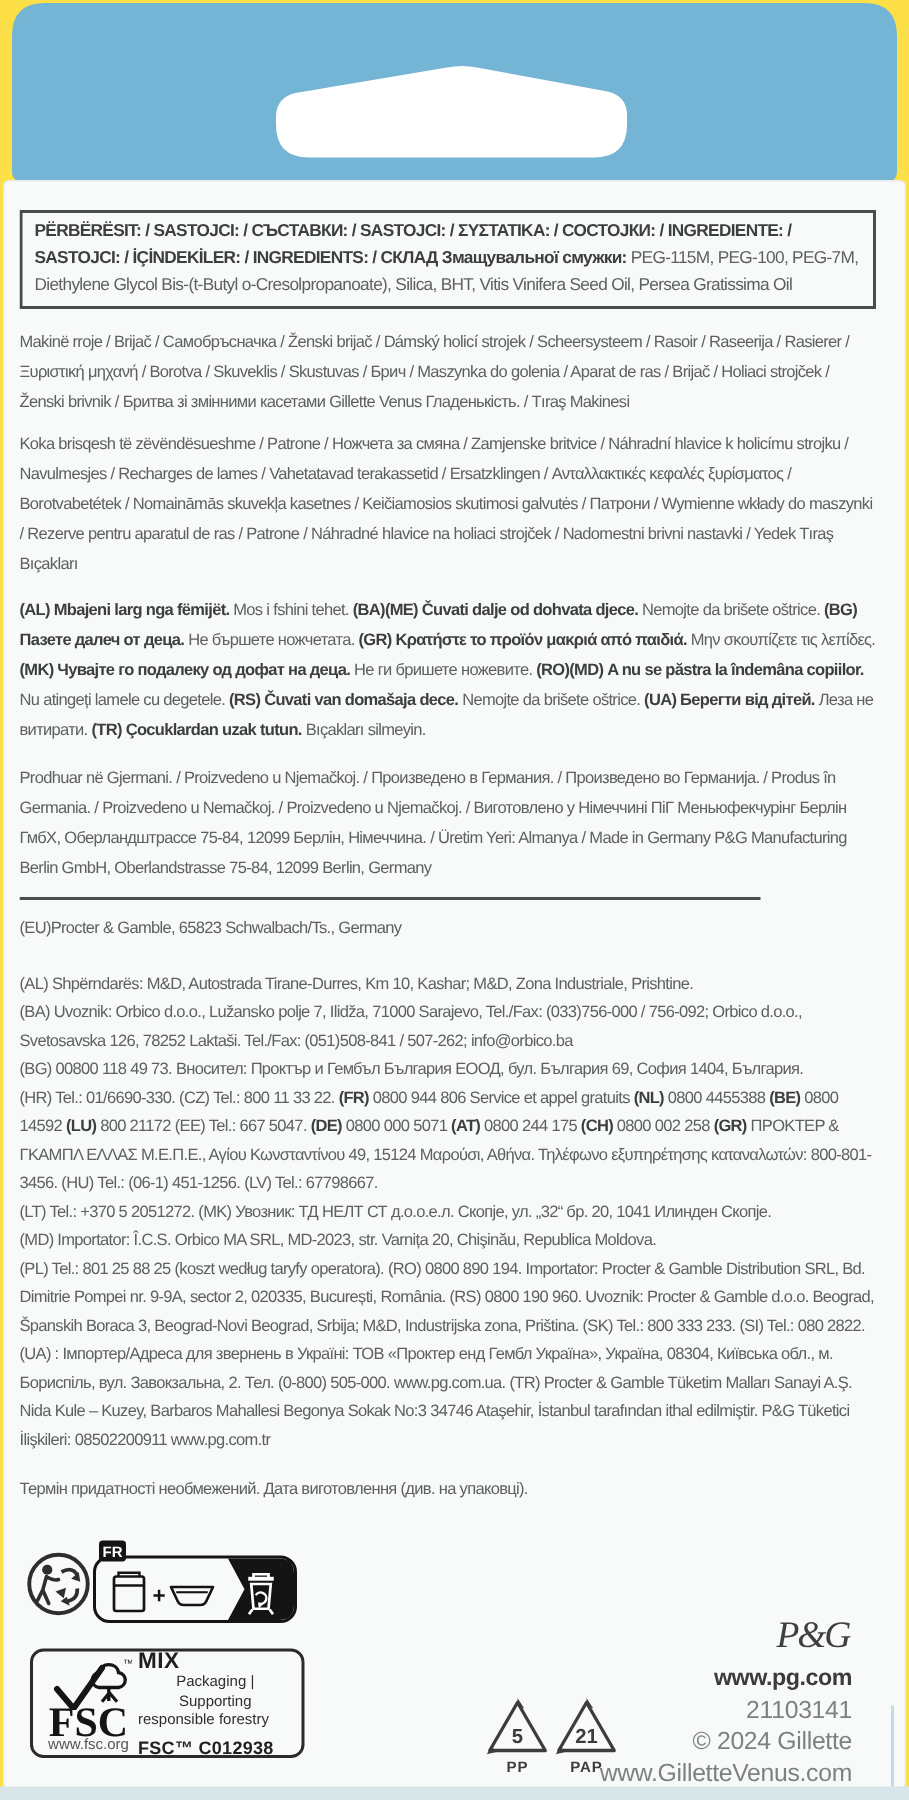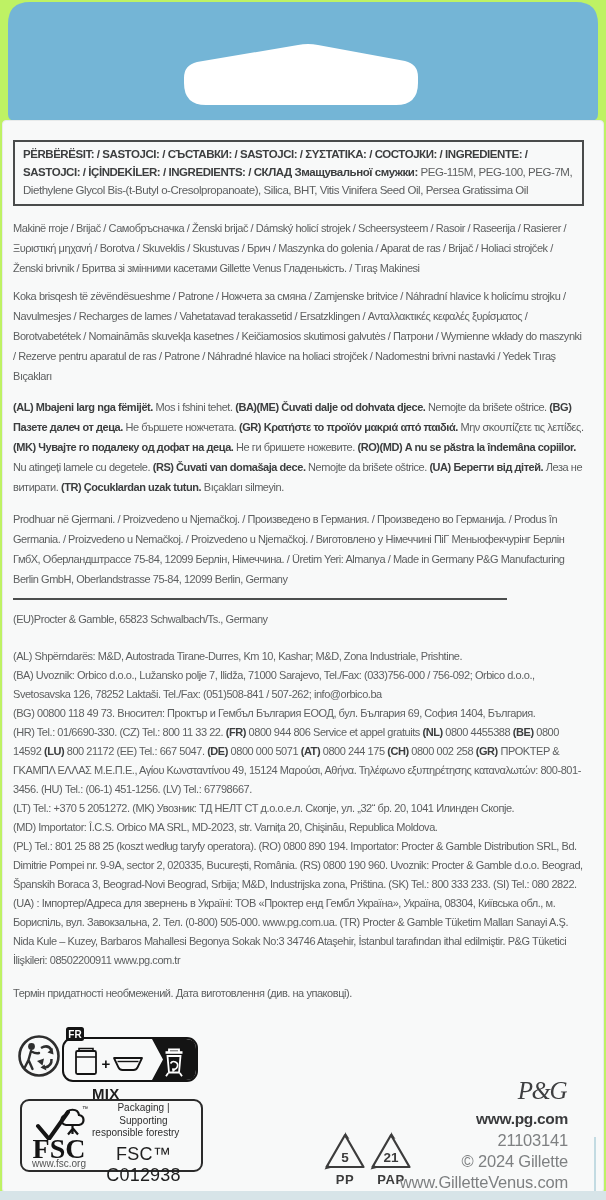--- a/index.html
+++ b/index.html
@@ -1,16 +1,16 @@
 <!DOCTYPE html>
 <html><head>
 <meta charset="utf-8">
 <style>
   html,body{margin:0;padding:0;background:#ffffff;}
-  .page{position:relative;width:606px;height:1200px;background:#bef264;overflow:hidden;
+  .page{position:relative;width:606px;height:1200px;background:#fde047;overflow:hidden;
         font-family:"Liberation Sans",sans-serif;-webkit-font-smoothing:antialiased;}
   .card{position:absolute;left:2px;top:120px;width:600px;height:1071px;background:#f8f9f9;
         border:1px solid #e8ebeb;border-radius:4px;}
   .header-wrap{position:absolute;left:8px;top:2px;width:590px;height:119px;}
   .text-col{position:absolute;left:13px;top:140px;width:572px;height:888px;overflow:hidden;
         color:#5e6061;font-size:11px;letter-spacing:-0.45px;line-height:20px;}
   .text-col .b{font-weight:bold;color:#3c3e3f;}
   .ing-box{border:2px solid #4a4c4c;padding:3px 8px 5px 8px;font-size:11.5px;line-height:18px;width:551px;}
   .para{margin:0;}
   .p1{margin-top:12px;}
@@ -24,24 +24,24 @@
   .triman{position:absolute;left:17px;top:1034px;}
   .fr-label{position:absolute;left:62px;top:1026px;}
   .fsc-label{position:absolute;left:20px;top:1099px;width:179px;height:69px;border:2px solid #2b2b2b;
         border-radius:9px;display:flex;align-items:center;background:transparent;color:#1f1f1f;}
   .fsc-left{width:66px;display:flex;flex-direction:column;align-items:center;padding-left:4px;}
   .fsc-brand{font-family:"Liberation Serif",serif;font-weight:bold;font-size:28px;line-height:18px;color:#151515;}
   .fsc-url{font-size:10px;color:#555;letter-spacing:0;}
   .fsc-right{flex:1;display:flex;flex-direction:column;align-items:flex-start;text-align:center;padding-right:6px;}
   .fsc-mix{font-weight:bold;font-size:15px;letter-spacing:0.3px;}
   .fsc-line{font-size:10px;line-height:12.5px;color:#2e2e2e;}
-  .fsc-code{font-size:18px;font-weight:normal;margin-top:4px;color:#1f1f1f;letter-spacing:0.2px;}
+  .fsc-code{font-size:12px;font-weight:bold;margin-top:4px;color:#1f1f1f;letter-spacing:0.2px;}
   .recy{position:absolute;top:1131px;width:46px;text-align:center;color:#3c3c3c;}
   .recy-1{left:322px;} .recy-2{left:368px;}
-  .recy-mat{font-size:13px;font-weight:bold;letter-spacing:0.6px;margin-top:-3px;}
+  .recy-mat{font-size:10px;font-weight:bold;letter-spacing:0.6px;margin-top:-3px;}
   .pg-logo{position:absolute;right:40px;top:1077px;font-family:"Liberation Serif",serif;
         font-style:italic;font-weight:normal;font-size:25px;color:#3e3f41;letter-spacing:-1.5px;}
   .pg-url{position:absolute;right:38px;top:1110px;font-weight:bold;font-size:15.5px;color:#3a3b3d;letter-spacing:-0.3px;}
   .legal{position:absolute;right:38px;top:1130px;text-align:right;font-size:16.5px;color:#7e8082;
         line-height:21px;letter-spacing:-0.2px;}
   .edge-line{position:absolute;right:10px;top:1137px;width:2px;height:54px;background:#c3dbe2;}
   .bottom-strip{position:absolute;left:0;bottom:0;width:606px;height:9px;background:#d7e4e8;}
 </style>
 </head>
 <body>

